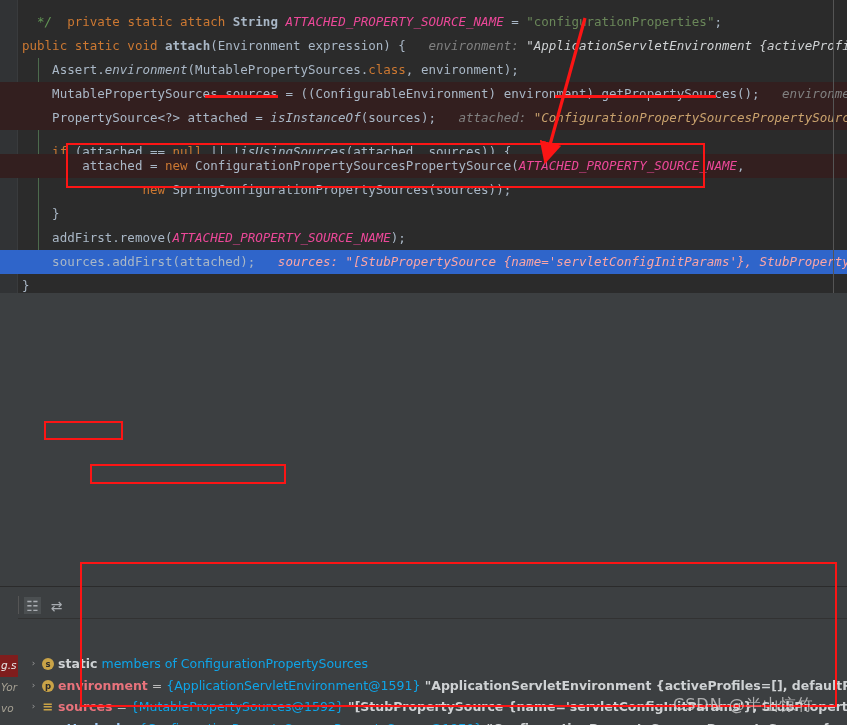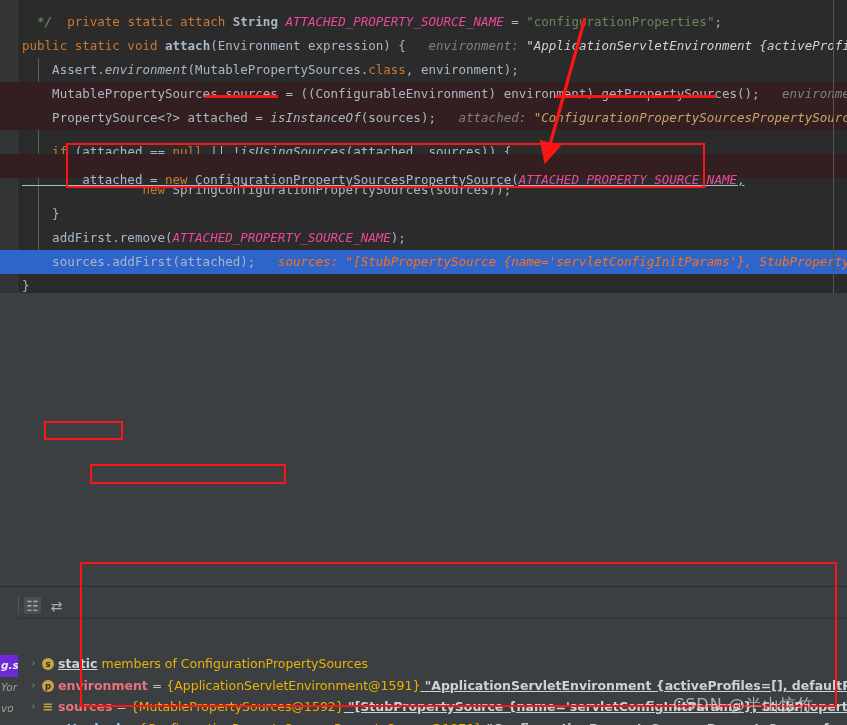--- a/index.html
+++ b/index.html
@@ -43,21 +43,21 @@
   .kw      { color:#cc7832; }
   .str     { color:#6a8759; }
   .cmt     { color:#629755; font-style:italic; }
   .stat    { color:#ec4899; font-style:italic; }
   .typ     { color:#a9b7c6; }
   .bold    { font-weight:bold; }
   .ital    { font-style:italic; }
   .hintg   { color:#808080; font-style:italic; }
   .hinty   { color:#c9a26d; font-style:italic; }
   .hintw   { color:#cfd2d4; font-style:italic; }
-  .selhint { color:#f97316; font-style:italic; }
+  .selhint { color:#fca5a5; font-style:italic; }
 
   
   #debugpanel {
     position:absolute; left:0; top:293px; width:847px; height:432px;
     background:#3c3f41;
   }
   #divider { position:absolute; left:0; top:293px; width:847px; height:5px; background:#3c3f41; border-top:1px solid #2b2b2b;}
   #toolbar {
     position:absolute; left:0; top:298px; width:847px; height:28px;
     background:#3c3f41; border-bottom:1px solid #323232;
@@ -94,36 +94,36 @@
   }
   .ic-s { background:#c9a347; }
   .ic-p { background:#c9a347; }
   .ic-list {
     background:none; color:#c9a347; font-size:13px; font-weight:bold;
     top:1px; line-height:20px; letter-spacing:0;
   }
   .tlabel { position:absolute; top:0; }
   .vname { color:#e8737c; font-weight:bold; }
   .vname-blue { color:#a2cdfa; font-weight:bold; }
-  .vbold { color:#cfd2d4; font-weight:bold;text-decoration:underline; }
+  .vbold { color:#cfd2d4; font-weight:bold; }
   .vplain{ color:#bbbbbb; }
-  .vdim  { color:#eab308; }
+  .vdim  { color:#0ea5e9; }
 
   
   #leftstrip {
     position:absolute; left:0; top:298px; width:18px; height:427px;
     background:#3c3f41; overflow:hidden;
   }
   .lsrow {
     position:absolute; left:0; width:18px; height:21.5px; line-height:21.5px;
     font-size:10.5px; font-style:italic; color:#a5a093; white-space:nowrap;
     overflow:hidden; padding-left:1px;
     font-family:"DejaVu Sans", sans-serif;
   }
-  .lsrow.sel { background:#6d28d9; color:#e8e8e8; font-weight:bold;text-align:right; }
+  .lsrow.sel { background:#7f1d1d; color:#e8e8e8; font-weight:normal; }
 
   
   .annot { position:absolute; pointer-events:none; }
   .abox  { border:2.5px solid #fc1515; }
   .aline { background:#fc1515; height:3px; }
   svg.arrow { position:absolute; left:0; top:0; overflow:visible; }
 
   #watermark {
     position:absolute; left:673px; top:695px;
     color:#d5d5d5; opacity:.75; font-size:16px;
@@ -140,21 +140,21 @@
   <div id="code-lines">
       <div class="codeline" style="top: 10px;"><span class="typ">  </span><span class="cmt">*/</span><span class="typ">  </span><span class="kw">private static attach </span><span class="bold">String </span><span class="stat">ATTACHED_PROPERTY_SOURCE_NAME</span><span class="typ"> = </span><span class="str">"configurationProperties"</span><span class="typ">;</span></div>
       <div class="codeline" style="top: 34px;"><span class="kw">public static void </span><span class="bold">attach</span><span class="typ">(Environment expression) {</span><span class="hintg">   environment: </span><span class="hintw">"ApplicationServletEnvironment {activeProfiles=[],</span></div>
       <div class="codeline" style="top: 58px;"><span class="typ">    Assert.</span><span class="ital">environment</span><span class="typ">(MutablePropertySources.</span><span class="kw">class</span><span class="typ">, environment);</span></div>
       <div class="hl-strip hl-exec" style="top: 82px;"></div>
       <div class="codeline" style="top: 82px;"><span class="typ">    MutablePropertySources sources = ((ConfigurableEnvironment) environment).getPropertySources();</span><span class="hintg">   environment: </span></div>
       <div class="hl-strip hl-exec" style="top: 106px;"></div>
       <div class="codeline" style="top: 106px;"><span class="typ">    PropertySource&lt;?&gt; attached = </span><span class="ital">isInstanceOf</span><span class="typ">(sources);</span><span class="hintg">   attached: </span><span class="hinty">"ConfigurationPropertySourcesPropertySource {name='c</span></div>
       <div class="codeline" style="top: 140px;"><span class="typ">    </span><span class="kw">if</span><span class="typ"> (attached == </span><span class="kw">null</span><span class="typ"> || !</span><span class="ital">isUsingSources</span><span class="typ">(attached, sources)) {</span></div>
       <div class="hl-strip hl-exec" style="top: 154px;"></div>
-      <div class="codeline" style="top: 168px; text-decoration: underline;"><span class="typ">        attached = </span><span class="kw">new </span><span class="typ">ConfigurationPropertySourcesPropertySource(</span><span class="stat">ATTACHED_PROPERTY_SOURCE_NAME</span><span class="typ">,</span></div>
+      <div class="codeline" style="top: 154px;"><span class="typ">        attached = </span><span class="kw">new </span><span class="typ">ConfigurationPropertySourcesPropertySource(</span><span class="stat">ATTACHED_PROPERTY_SOURCE_NAME</span><span class="typ">,</span></div>
       <div class="codeline" style="top: 178px;"><span class="typ">                </span><span class="kw">new </span><span class="typ">SpringConfigurationPropertySources(sources));</span></div>
       <div class="codeline" style="top: 202px;"><span class="typ">    }</span></div>
       <div class="codeline" style="top: 226px;"><span class="typ">    addFirst.remove(</span><span class="stat">ATTACHED_PROPERTY_SOURCE_NAME</span><span class="typ">);</span></div>
       <div class="hl-strip hl-sel" style="top: 250px;"></div>
       <div class="codeline" style="top: 250px;"><span class="typ">    sources.addFirst(attached);</span><span class="selhint">   sources: </span><span class="selhint">"[StubPropertySource {name='servletConfigInitParams'}, StubPropertySource {n</span></div>
       <div class="codeline" style="top: 274px;"><span class="typ">}</span></div>
     </div>
   <div class="rightmargin"></div>
 </div>
 

